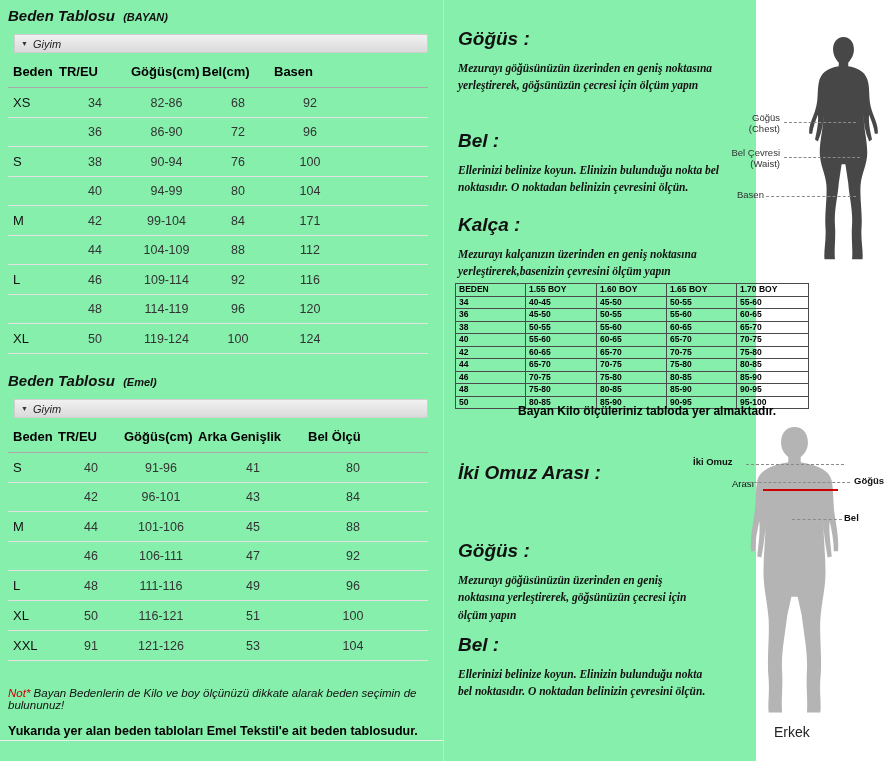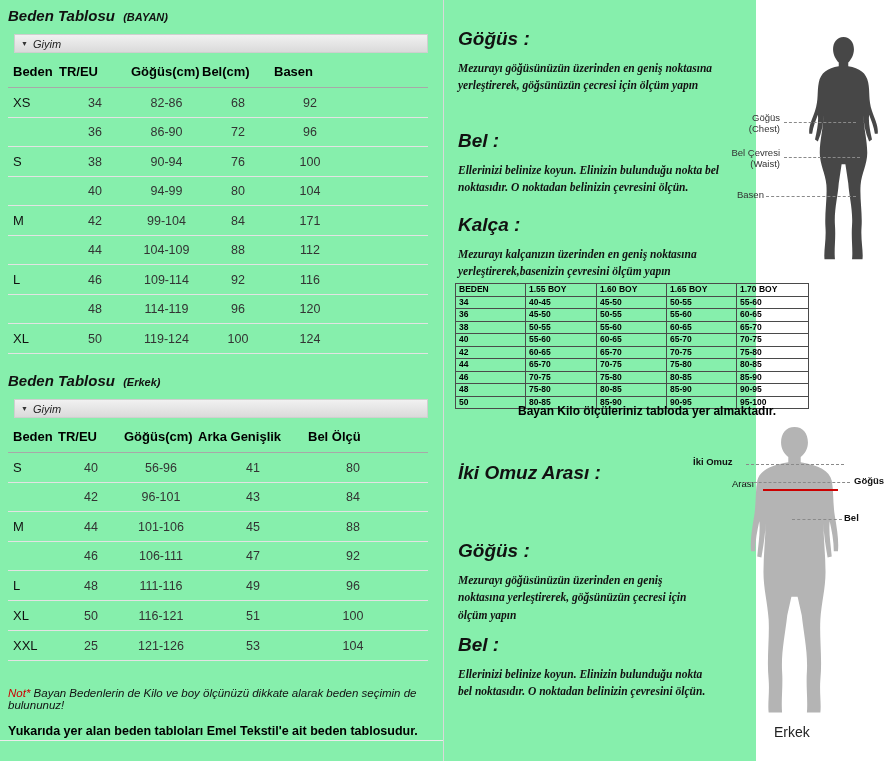--- a/index.html
+++ b/index.html
@@ -178,21 +178,21 @@
             <td>119-124</td>
             <td>100</td>
             <td>124</td>
             <td></td>
           </tr>
         </tbody>
     </table>
 
     <div class="tbl-title" style="margin-top:18px">
       <span>Beden Tablosu</span>
-      <span class="suffix">(Erkek)</span>
+      <span class="suffix">(Emel)</span>
     </div>
 
     <div class="giyim-bar">
       <span class="tri">▼</span>
       <span class="giyim-label">Giyim</span>
     </div>
 
     <table class="size-table">
       <colgroup>
         <col style="width:50px">
@@ -209,21 +209,21 @@
           <th><span>Göğüs</span><span class="sub">(cm)</span></th>
           <th><span>Arka Genişlik</span></th>
           <th><span>Bel Ölçü</span></th>
           <th></th>
         </tr>
       </thead>
       <tbody>
           <tr>
             <td>S</td>
             <td>40</td>
-            <td>56-96</td>
+            <td>91-96</td>
             <td>41</td>
             <td>80</td>
             <td></td>
           </tr>
           <tr>
             <td></td>
             <td>42</td>
             <td>96-101</td>
             <td>43</td>
             <td>84</td>
@@ -256,21 +256,21 @@
           <tr>
             <td>XL</td>
             <td>50</td>
             <td>116-121</td>
             <td>51</td>
             <td>100</td>
             <td></td>
           </tr>
           <tr>
             <td>XXL</td>
-            <td>25</td>
+            <td>91</td>
             <td>121-126</td>
             <td>53</td>
             <td>104</td>
             <td></td>
           </tr>
         </tbody>
     </table>
 
     <div class="note-line">
       <span class="not-red">Not*</span><span> Bayan Bedenlerin de Kilo ve boy ölçünüzü dikkate alarak beden seçimin de bulununuz!</span>

